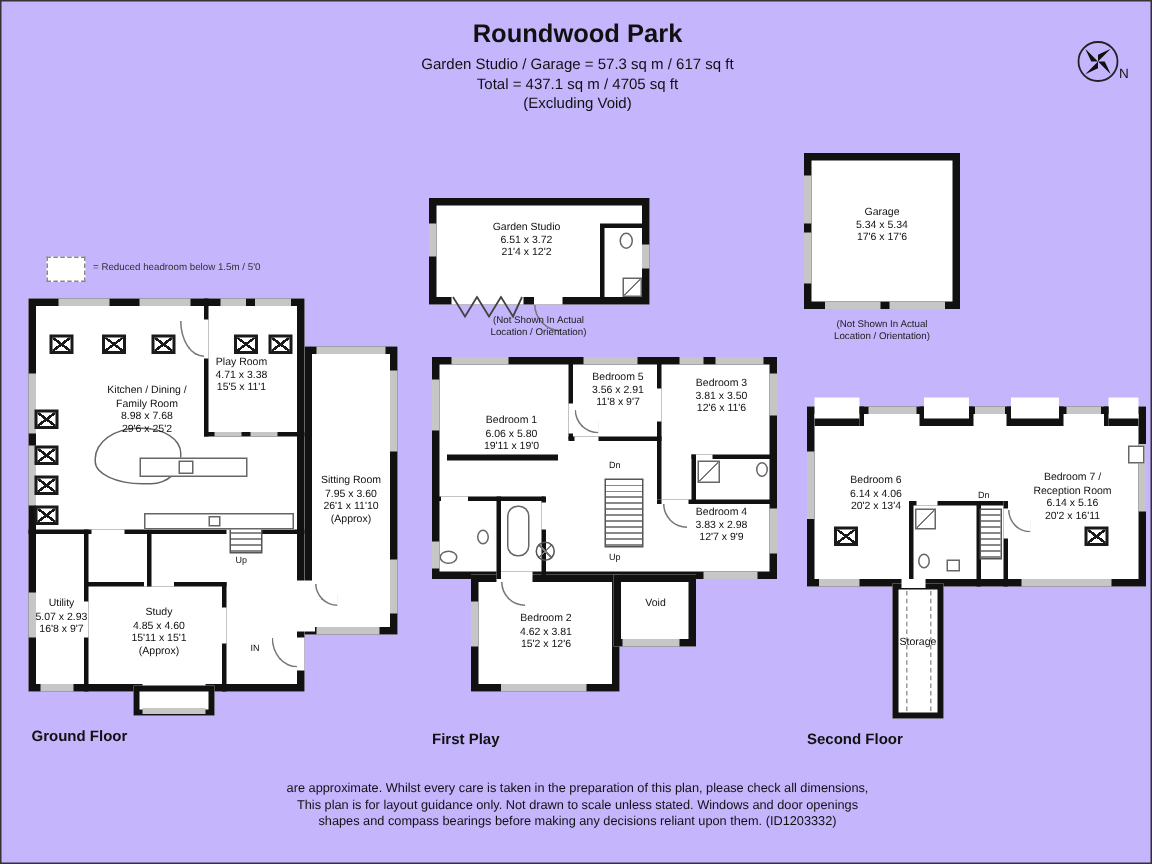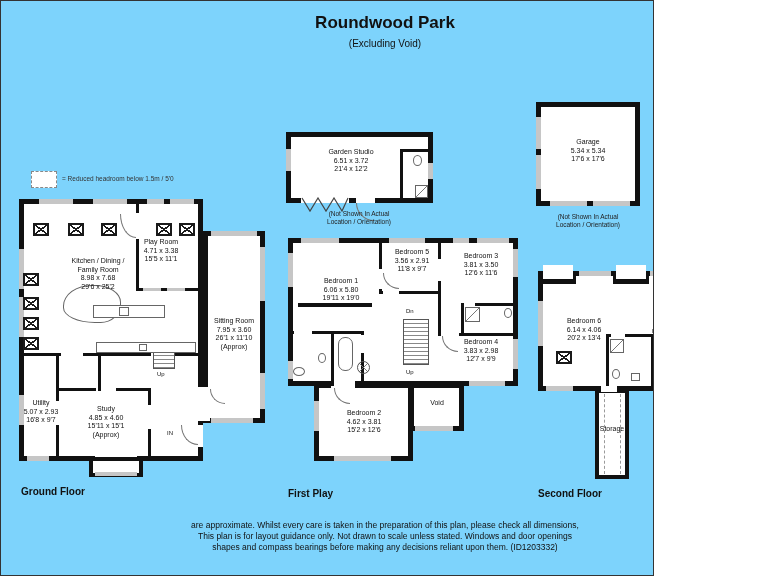--- a/index.html
+++ b/index.html
@@ -1,16 +1,16 @@
 <!DOCTYPE html>
 <html><head>
 <meta charset="utf-8">
 <style>
   html,body{margin:0;padding:0;background:#fff;}
-  #canvas{position:relative;width:654px;height:576px;background:#7dd3fc;border:1px solid #333;
+  #canvas{position:relative;width:768px;height:576px;background:#c4b5fd;border:1px solid #333;
           box-sizing:border-box;overflow:hidden;font-family:"Liberation Sans",sans-serif;color:#111;}
   .abs{position:absolute;}
   .grp{position:absolute;left:0;top:0;width:768px;height:576px;}
   
   .blk{position:absolute;border:5px solid #111;background:#fff;box-sizing:border-box;}
   .blk4{position:absolute;border:4px solid #111;background:#fff;box-sizing:border-box;}
   .w{position:absolute;background:#111;}
   .gap{position:absolute;background:#fff;}
   .win{position:absolute;background:#c6c6c6;}
   .notch{position:absolute;background:#fff;border-bottom:5px solid #111;box-sizing:content-box;}
@@ -42,20 +42,22 @@
   .ftr{text-align:center;font-size:8.5px;line-height:11px;}
   .ncompass{position:absolute;font-size:9px;color:#111;}
 </style>
 </head>
 <body>
 
 <div id="canvas">
 
   <div class="title" style="left:84px;top:12px;width:600px;">Roundwood Park</div>
   <div class="abs" style="left:84px;top:36px;width:600px;">
+    <div class="hline">Garden Studio / Garage = 57.3 sq m / 617 sq ft</div>
+    <div class="hline">Total = 437.1 sq m / 4705 sq ft</div>
     <div class="hline">(Excluding Void)</div>
   </div>
 
   <svg class="abs" style="left:714px;top:24px;" width="34" height="34" viewBox="0 0 34 34">
     <circle cx="17" cy="16" r="13" fill="none" stroke="#222" stroke-width="1.2"></circle>
     <path fill="#111" d="M17,16 L25.5,7.5 L17,11.5 Z M17,16 L25.5,24.5 L21.5,16 Z M17,16 L8.5,24.5 L17,20.5 Z M17,16 L8.5,7.5 L12.5,16 Z"></path>
   </svg>
   <div class="ncompass" style="left:745px;top:43px;">N</div>
 
   <div class="dashbox" style="left:30px;top:170px;width:26px;height:17px;"></div>

